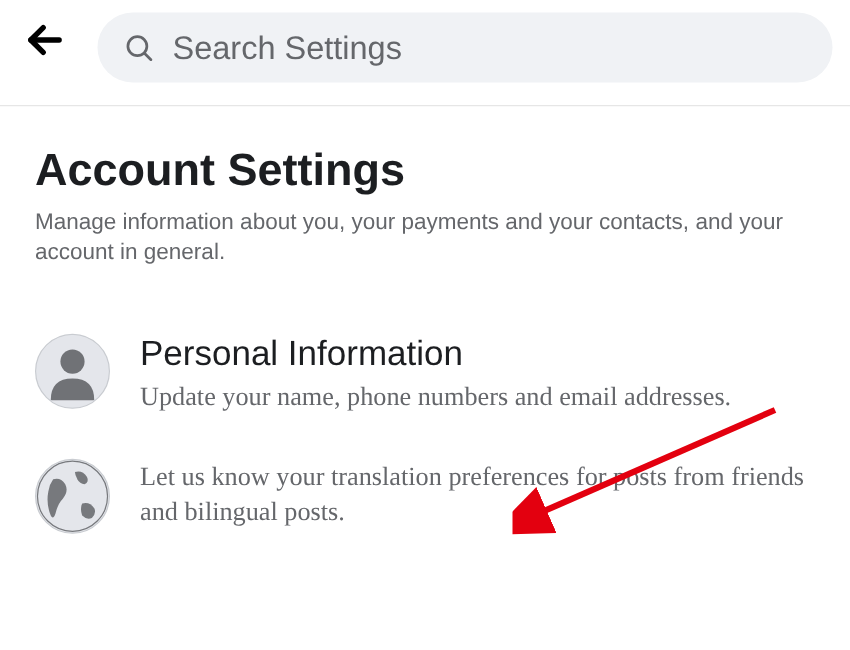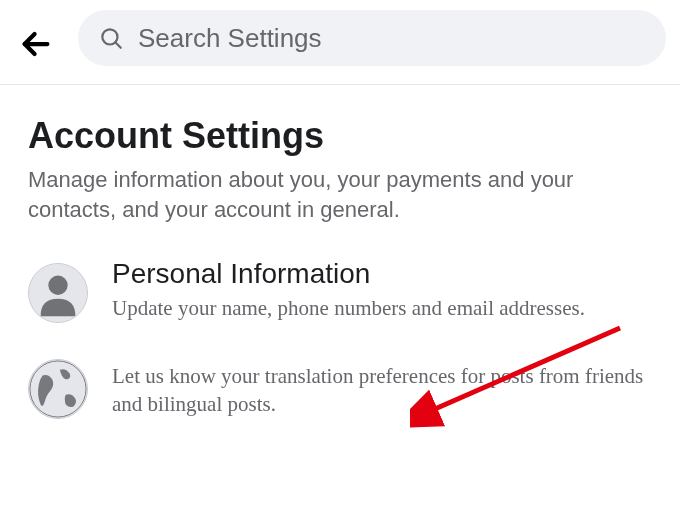--- a/index.html
+++ b/index.html
@@ -6,21 +6,21 @@
     body {
       font-family: -apple-system, BlinkMacSystemFont, "Segoe UI", Helvetica, Arial, sans-serif;
       background: #fff;
       width: 680px;
       height: 520px;
       overflow: hidden;
       position: relative;
     }
     .header {
       display: flex;
-      align-items: flex-end;
+      align-items: flex-start;
       padding: 10px 14px 18px 14px;
       gap: 20px;
       border-bottom: 1px solid #e6e6e6;
     }
     .back-btn {
       width: 44px;
       height: 44px;
       display: flex;
       align-items: center;
       justify-content: center;
@@ -57,28 +57,28 @@
     .content {
       padding: 30px 28px 0 28px;
     }
     .page-title {
       font-size: 36px;
       font-weight: 700;
       color: #1c1e21;
       margin-bottom: 8px;
     }
     .page-subtitle {
-      font-size: 22px;
+      font-size: 18px;
       color: #65676b;
       line-height: 1.35;
-      margin-bottom: 34px;
+      margin-bottom: 53px;
     }
     .setting-row {
       display: flex;
-      align-items: flex-end;
+      align-items: flex-start;
       gap: 24px;
       margin-bottom: 36px;
       cursor: pointer;
     }
     .setting-icon {
       width: 60px;
       height: 60px;
       border-radius: 50%;
       background: #e4e6eb;
       display: flex;

